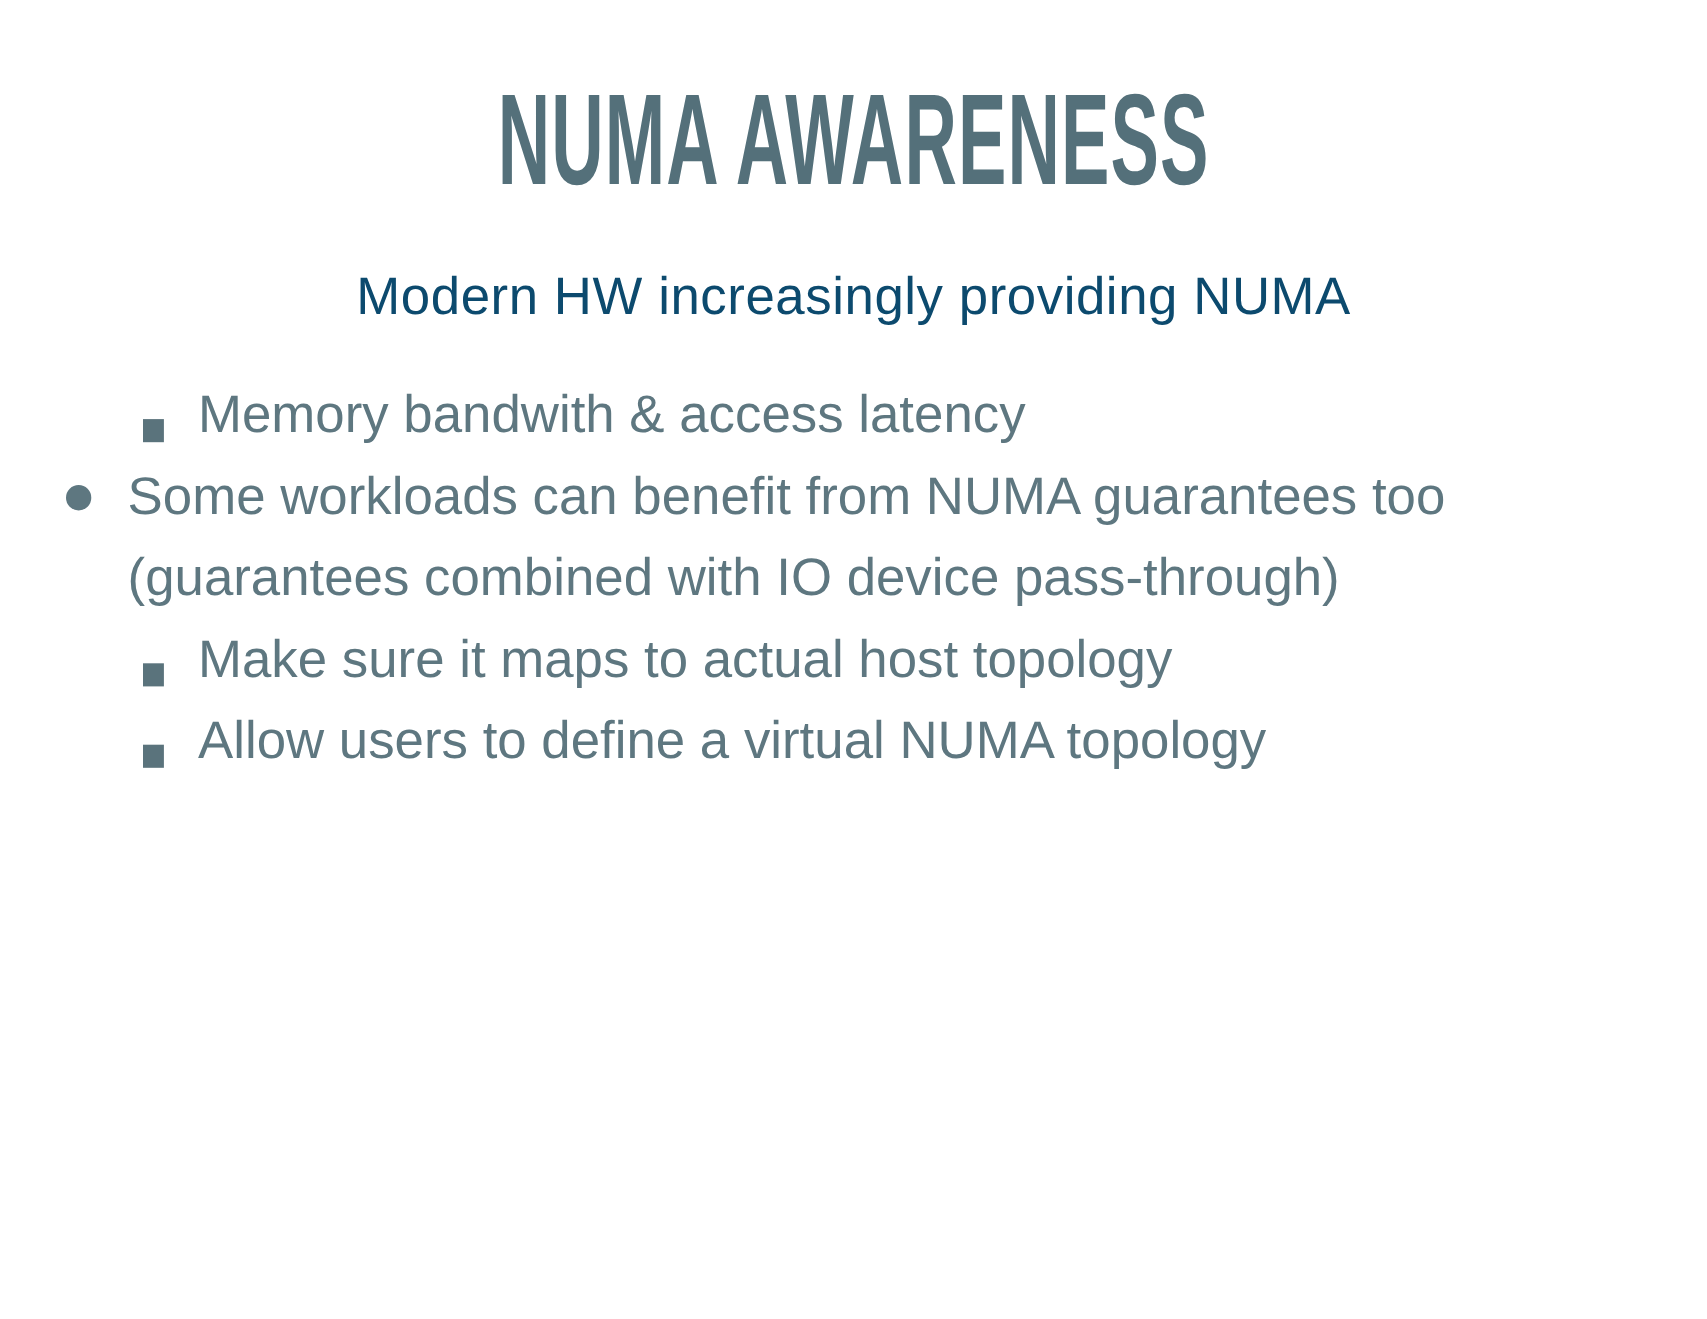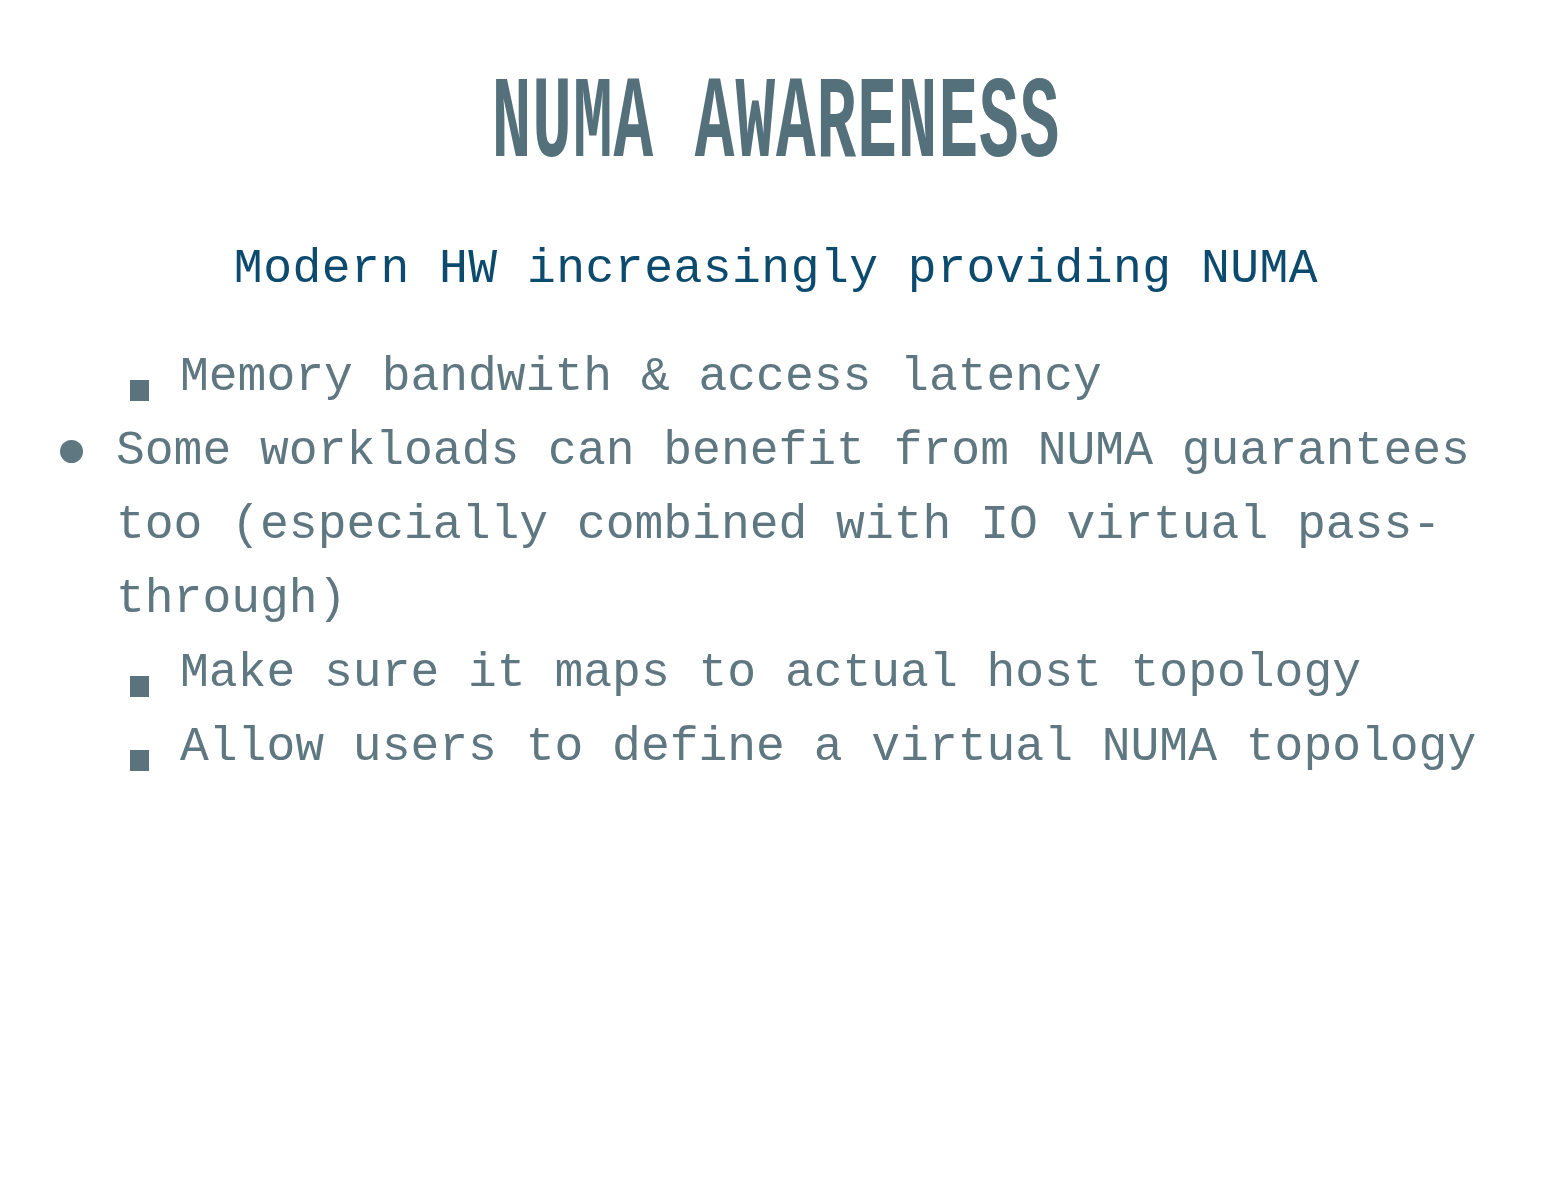--- a/index.html
+++ b/index.html
@@ -6,21 +6,21 @@
     margin: 0;
     padding: 0;
     background: #ffffff;
   }
   .slide {
     position: relative;
     width: 1552px;
     height: 1199px;
     background: #ffffff;
     overflow: hidden;
-    font-family: Liberation Mono, monospace;
+    font-family: Liberation Sans, sans-serif;
     color: #5e7780;
   }
   .title-wrap {
     margin-top: 46px;
     height: 160px;
     text-align: center;
     line-height: 160px;
   }
   .title-text {
     display: inline-block;
@@ -106,21 +106,21 @@
         <span class="sq"></span>
       </div>
       <div class="sub-text">Memory bandwith &amp; access latency</div>
     </div>
 
 
     <div class="bullet-row group-gap">
       <div class="dot-col">
         <span class="dot"></span>
       </div>
-      <div class="bullet-text">Some workloads can benefit from NUMA guarantees too (especially combined with IO virtual pass-through)</div>
+      <div class="bullet-text">Some workloads can benefit from NUMA guarantees too (guarantees combined with IO device pass-through)</div>
     </div>
 
     <div class="sub-row">
       <div class="sq-col">
         <span class="sq"></span>
       </div>
       <div class="sub-text">Make sure it maps to actual host topology</div>
     </div>
 
     <div class="sub-row">

